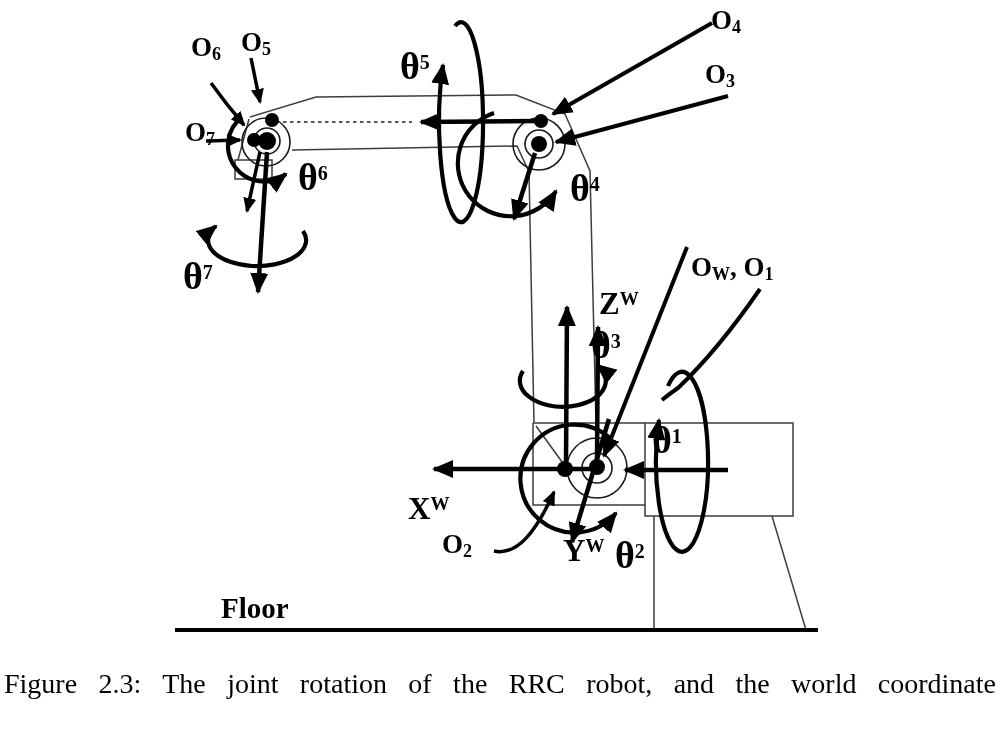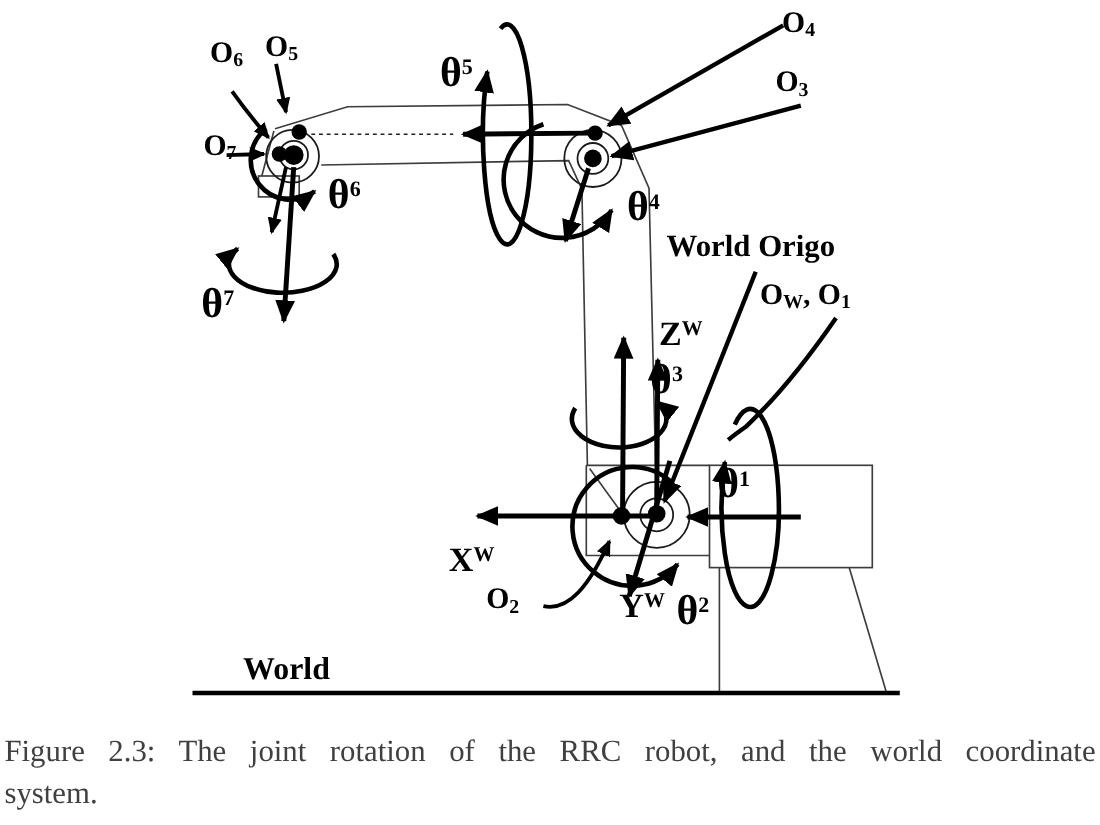--- a/index.html
+++ b/index.html
@@ -9,21 +9,21 @@
   .lbl { position:absolute; line-height:1; font-weight:bold; color:#000; white-space:nowrap;
          font-family:"Liberation Serif", serif; }
   .o-lbl  { font-size:27px; }
   .o-lbl .sub { font-size:18px; vertical-align:-0.22em; letter-spacing:0; }
   .th-lbl { font-size:38px; }
   .th-lbl .sup { font-size:20px; vertical-align:0.52em; }
   .ax-lbl { font-size:31px; }
   .ax-lbl .sup { font-size:19px; vertical-align:0.48em; }
   .wo-lbl { font-size:28px; }
   .floor-lbl { font-size:29px; }
-  .caption-line { position:absolute; color:#404040; font-size:28px; line-height:1.3;
+  .caption-line { position:absolute; color:#000000; font-size:28px; line-height:1.3;
                   font-family:"Liberation Serif", serif; }
   #caption-1 { left:4px; top:666px; width:992px; text-align:justify; text-align-last:justify; }
   #caption-2 { left:4px; top:704px; }
 </style>
 </head>
 <body>
 
 <div id="page">
 
   <svg id="art" width="1000" height="660" viewBox="0 0 1000 660">
@@ -113,23 +113,21 @@
   <div class="lbl o-lbl" style="left:691px;top:254px"><span>O</span><span class="sub">W</span><span>, </span><span>O</span><span class="sub">1</span></div>
 
   <div class="lbl th-lbl" style="left:652px;top:421px"><span>θ</span><span class="sup">1</span></div>
   <div class="lbl th-lbl" style="left:615px;top:536px"><span>θ</span><span class="sup">2</span></div>
   <div class="lbl th-lbl" style="left:591px;top:326px"><span>θ</span><span class="sup">3</span></div>
   <div class="lbl th-lbl" style="left:570px;top:169px"><span>θ</span><span class="sup">4</span></div>
   <div class="lbl th-lbl" style="left:400px;top:47px"><span>θ</span><span class="sup">5</span></div>
   <div class="lbl th-lbl" style="left:298px;top:158px"><span>θ</span><span class="sup">6</span></div>
   <div class="lbl th-lbl" style="left:183px;top:257px"><span>θ</span><span class="sup">7</span></div>
 
-  <div class="lbl wo-lbl" style="left:606px;top:211px">World Origo</div>
   <div class="lbl ax-lbl" style="left:408px;top:493px"><span>X</span><span class="sup">W</span></div>
   <div class="lbl ax-lbl" style="left:563px;top:535px"><span>Y</span><span class="sup">W</span></div>
   <div class="lbl ax-lbl" style="left:599px;top:288px"><span>Z</span><span class="sup">W</span></div>
 
-  <div class="lbl floor-lbl" style="left:221px;top:594px">World</div>
+  <div class="lbl floor-lbl" style="left:221px;top:594px">Floor</div>
 
   <div class="caption-line" id="caption-1">Figure 2.3: The joint rotation of the RRC robot, and the world coordinate</div>
-  <div class="caption-line" id="caption-2">system.</div>
 
 </div>
 
 </body></html>

